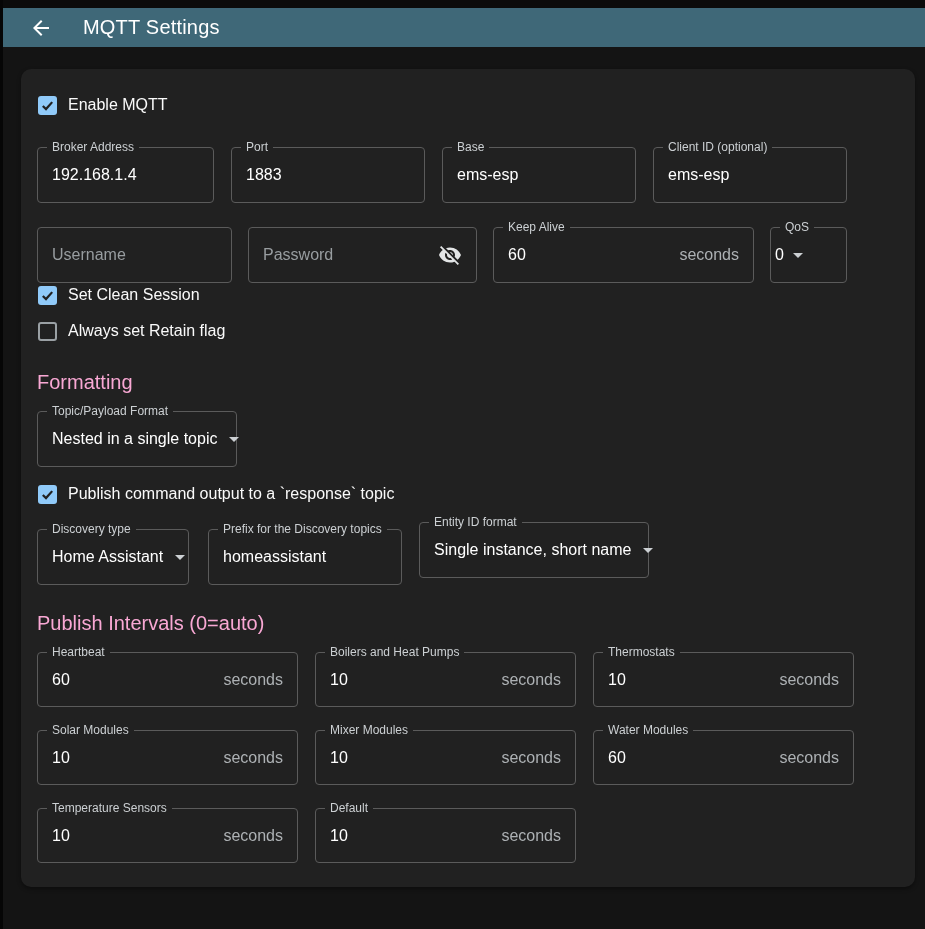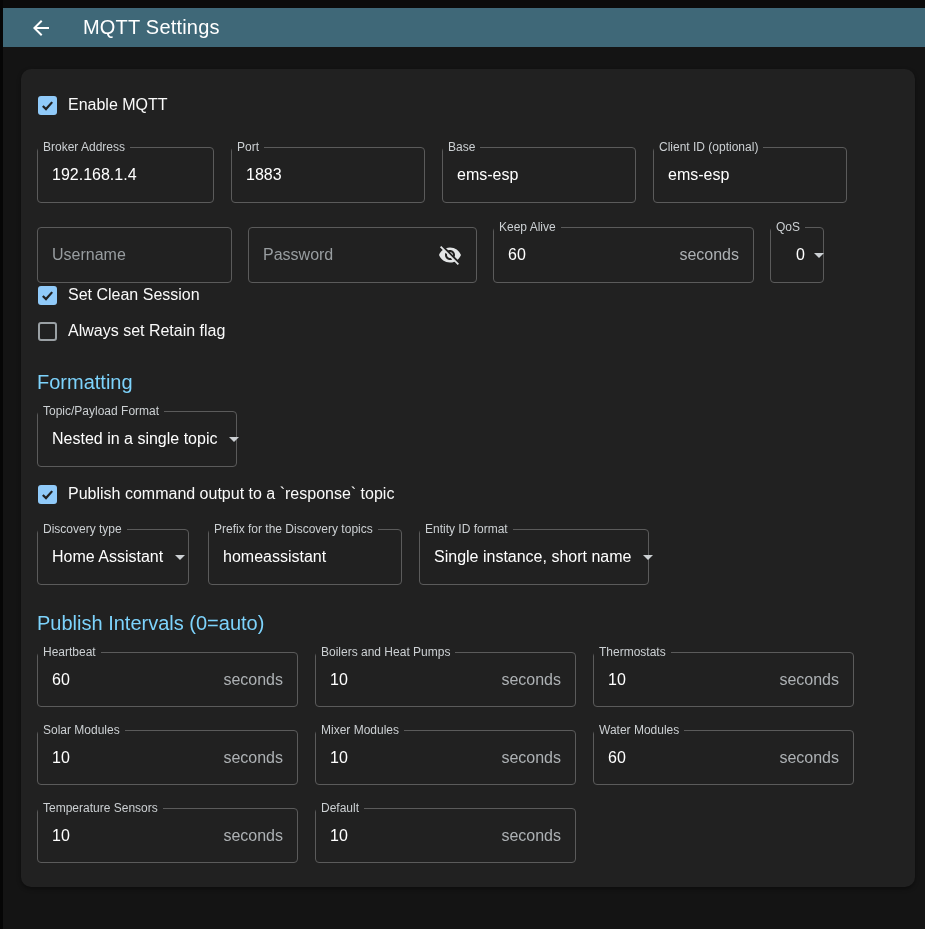--- a/index.html
+++ b/index.html
@@ -30,34 +30,34 @@
   .checkbox.unchecked { border:2px solid #9aa0a4; background:transparent; }
   .checkbox .tick { display:none; width:15px; height:15px; }
   .checkbox.checked .tick { display:block; }
   .checkbox .tick path { stroke:#212121; stroke-width:2.4; fill:none; }
   .check-label { margin-left:10px; font-size:16px; color:#fafafa; }
 
   
   .fields-row { display:flex; align-items:flex-start; }
   .field { position:relative; height:56px; border:1px solid #5b5b5b; border-radius:4px;
            display:flex; align-items:center; padding:0 14px; background:transparent; cursor:text; }
-  .field-label { position:absolute; top:-9px; left:0; font-size:12px; color:#ccd0d3;
+  .field-label { position:absolute; top:-9px; left:9px; font-size:12px; color:#ccd0d3;
                  background:#212121; padding:0 5px; white-space:nowrap; line-height:17px; }
   .field-value { font-size:16px; color:#fff; white-space:nowrap; }
   .field-value.placeholder { color:#989da0; }
   .field-suffix { margin-left:auto; font-size:16px; color:#adb1b4; padding-left:8px; }
   .select-arrow { width:0; height:0; border-left:5px solid transparent; border-right:5px solid transparent;
                   border-top:5px solid #ccd0d3; margin-left:12px; flex:none; }
   .field.select { cursor:pointer; }
   .eye-btn { margin-left:auto; width:24px; height:24px; border:none; background:transparent;
              cursor:pointer; display:flex; align-items:center; justify-content:center; padding:0; }
   .eye-btn svg { width:24px; height:24px; fill:#e3e5e6; }
 
   
-  .section-heading { font-size:20px; font-weight:400; color:#7dd3fc; line-height:24px; }
+  .section-heading { font-size:20px; font-weight:400; color:#f9a8d4; line-height:24px; }
 
   
   .intervals-grid { display:grid; grid-template-columns:261px 261px 261px;
                     column-gap:17px; row-gap:23px; margin-top:17px; }
   .intervals-grid .field { height:55px; }
 </style>
 </head>
 <body>
 
 <div class="page">
@@ -116,21 +116,21 @@
                 <path d="M12 7c2.76 0 5 2.24 5 5 0 .65-.13 1.26-.36 1.83l2.92 2.92c1.51-1.26 2.7-2.89 3.43-4.75-1.73-4.39-6-7.5-11-7.5-1.4 0-2.74.25-3.98.7l2.16 2.16C10.74 7.13 11.35 7 12 7zM2 4.27l2.28 2.28.46.46C3.08 8.3 1.78 10.02 1 12c1.73 4.39 6 7.5 11 7.5 1.55 0 3.03-.3 4.38-.84l.42.42L19.73 22 21 20.73 3.27 3 2 4.27zM7.53 9.8l1.55 1.55c-.05.21-.08.43-.08.65 0 1.66 1.34 3 3 3 .22 0 .44-.03.65-.08l1.55 1.55c-.67.33-1.41.53-2.2.53-2.76 0-5-2.24-5-5 0-.79.2-1.53.53-2.2zm4.31-.78l3.15 3.15.02-.16c0-1.66-1.34-3-3-3l-.17.01z"></path>
               </svg>
           </span>
         </button>
       </div>
       <div class="field" style="width:261px">
         <span class="field-label">Keep Alive</span>
         <span class="field-value">60</span>
         <span class="field-suffix">seconds</span>
       </div>
-      <div class="field select" style="width:54px; padding:0 10px 0 25px">
+      <div class="field select" style="width:77px; padding:0 10px 0 4px">
         <span class="field-label">QoS</span>
         <span class="field-value">0</span>
         <span class="select-arrow" style="margin-left:9px"></span>
       </div>
     </div>
 
     <div class="check-row" style="">
       <span class="checkbox checked">
         <svg class="tick" viewBox="0 0 16 16">
             <path d="M3 8.5 L6.4 11.8 L13 4.4"></path>
@@ -167,21 +167,21 @@
     <div class="fields-row" style="margin-top:14px">
       <div class="field select" style="width:152px; margin-top:9px">
         <span class="field-label">Discovery type</span>
         <span class="field-value">Home Assistant</span>
         <span class="select-arrow"></span>
       </div>
       <div class="field" style="width:194px; margin:9px 0 0 19px">
         <span class="field-label">Prefix for the Discovery topics</span>
         <span class="field-value">homeassistant</span>
       </div>
-      <div class="field select" style="width:230px; margin:9px 0 0 17px">
+      <div class="field select" style="width:230px; margin:2px 0 0 17px">
         <span class="field-label">Entity ID format</span>
         <span class="field-value">Single instance, short name</span>
         <span class="select-arrow"></span>
       </div>
     </div>
 
     <div class="section-heading" style="margin-top:26px">Publish Intervals (0=auto)</div>
 
     <div class="intervals-grid">
       <div class="field">

